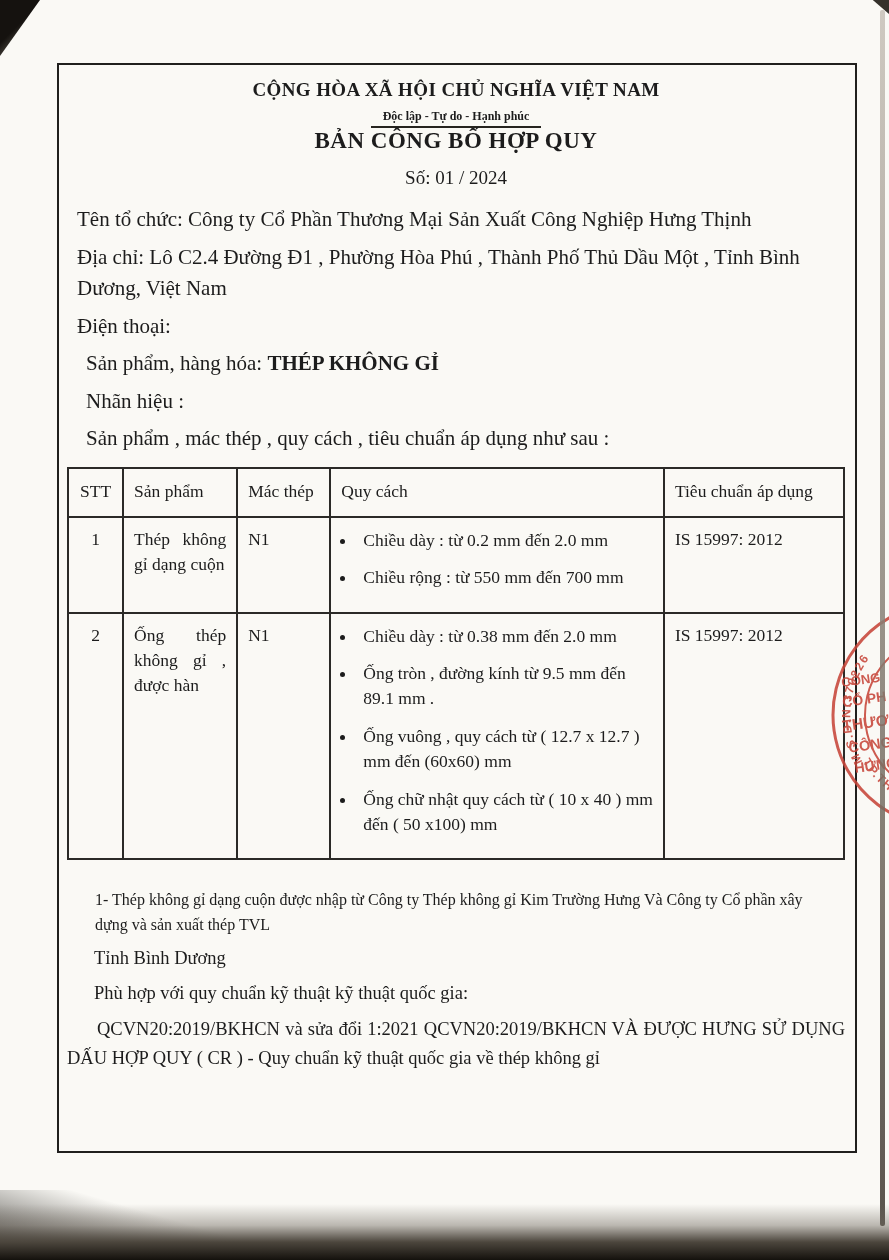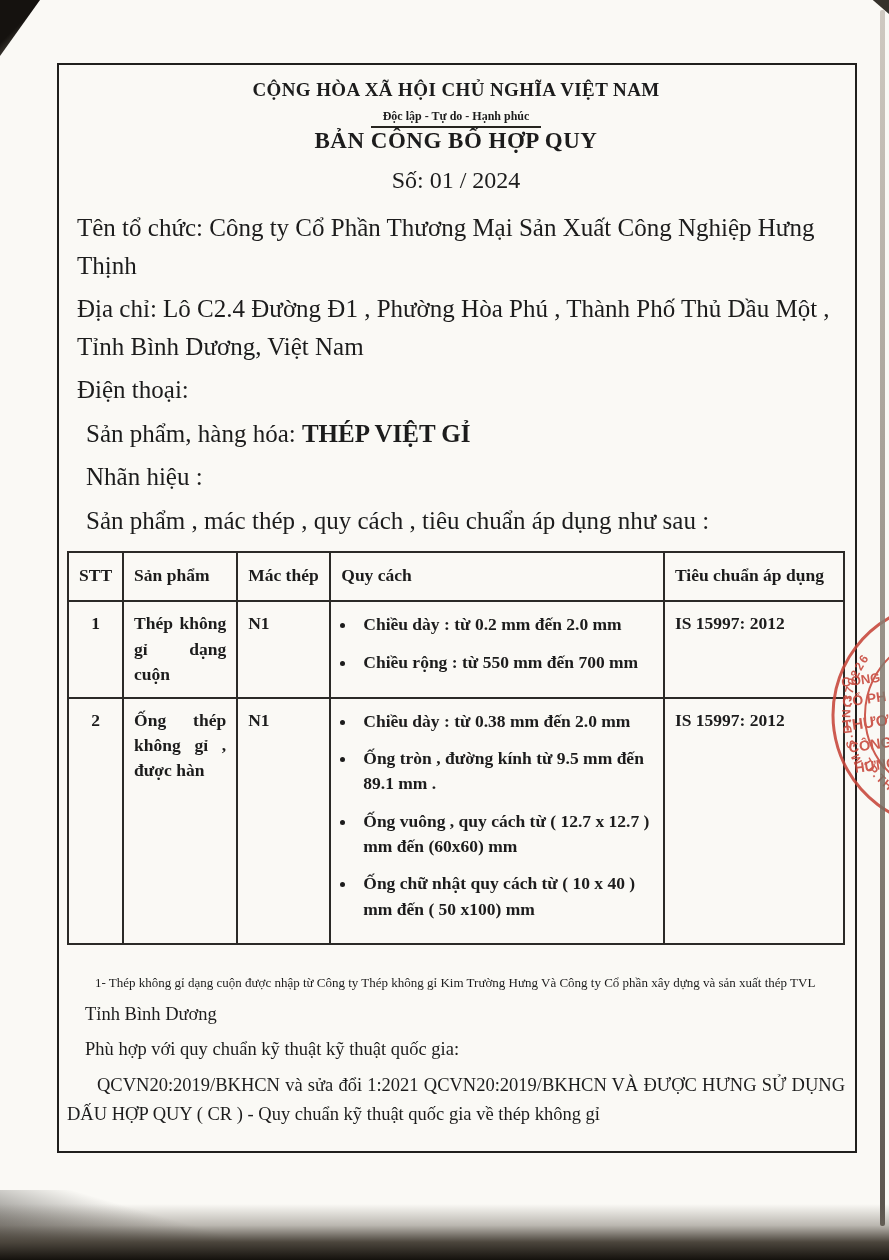--- a/index.html
+++ b/index.html
@@ -24,42 +24,42 @@
 
   
   .frame { position:absolute; left:57px; top:63px; width:800px; min-height:1090px;
     border:2px solid #201f1d; padding:8px 10px 14px 8px; }
 
   .nat-title { text-align:center; font-weight:bold; font-size:19px; letter-spacing:.4px; margin-top:6px; }
   .motto-wrap { text-align:center; margin-top:5px; }
   .motto { display:inline-block; font-weight:bold; font-size:12px;
     border-bottom:2px solid #26241f; padding:0 12px 2px; }
   .doc-title { text-align:center; font-weight:bold; font-size:23px; letter-spacing:.5px; }
-  .doc-number { text-align:center; font-size:24px; margin-top:13px; }
+  .doc-number { text-align:center; font-size:19px; margin-top:13px; }
 
-  .bodytext { font-size:25px; margin-top:15px; }
+  .bodytext { font-size:21px; margin-top:15px; }
   .bodytext p { margin:6px 0 6px 10px; line-height:1.5; }
   .bodytext p.indent { margin-left:19px; }
   .bold { font-weight:bold; }
 
   table.doc-table { width:100%; border-collapse:collapse; margin-top:12px; font-size:17.5px; }
   .doc-table th, .doc-table td { border:2px solid #2b2a27; vertical-align:top;
-    padding:9px 10px; font-weight:bold; text-align:left; line-height:1.45; }
+    padding:9px 10px; font-weight:normal; text-align:left; line-height:1.45; }
   .doc-table th { padding-top:10px; padding-bottom:12px; }
   td.c-stt, th.c-stt { text-align:center; }
   td.c-sp { text-align:justify;border-radius:12px; }
   ul.specs { margin:1px 0 0 16px; }
   ul.specs li { margin-bottom:12px; padding-left:6px; }
 
-  .notes { font-size:13px; margin:28px 6px 0 28px; }
+  .notes { font-size:16px; margin:28px 6px 0 28px; }
   .note { line-height:1.52; margin-bottom:8px; }
   .note.hang { padding-left:29px; text-indent:-29px; }
 
   .tail { font-size:18.5px; }
-  .tail .line { margin:7px 0 7px 18px; line-height:1.5; }
+  .tail .line { margin:7px 0 7px 27px; line-height:1.5; }
   .tail .reg { margin:8px 0 0 0; text-indent:30px; text-align:justify; line-height:1.55; }
 
   
   .stamp { position:absolute; left:815px; top:585px; opacity:.88; }
   .stamp text { font-family:"Liberation Sans", sans-serif; font-weight:bold; }
   .stamp .arc { font-size:12px; letter-spacing:1.5px; }
 </style>
 </head>
 <body>
 
@@ -72,21 +72,21 @@
       <span class="motto">Độc lập - Tự do - Hạnh phúc</span>
     </div>
 
     <div class="doc-title">BẢN CÔNG BỐ HỢP QUY</div>
     <div class="doc-number">Số: 01 / 2024</div>
 
     <div class="bodytext">
       <p>Tên tổ chức: Công ty Cổ Phần Thương Mại Sản Xuất Công Nghiệp Hưng Thịnh</p>
       <p>Địa chỉ: Lô C2.4 Đường Đ1 , Phường Hòa Phú , Thành Phố Thủ Dầu Một , Tỉnh Bình Dương, Việt Nam</p>
       <p>Điện thoại:</p>
-      <p class="indent"><span>Sản phẩm, hàng hóa: </span><span class="bold">THÉP VIỆT GỈ</span></p>
+      <p class="indent"><span>Sản phẩm, hàng hóa: </span><span class="bold">THÉP KHÔNG GỈ</span></p>
       <p class="indent">Nhãn hiệu :</p>
       <p class="indent">Sản phẩm , mác thép , quy cách , tiêu chuẩn áp dụng như sau :</p>
     </div>
 
     <table class="doc-table">
       <colgroup>
         <col style="width:7.1%">
           <col style="width:14.7%">
           <col style="width:12%">
           <col style="width:43%">

